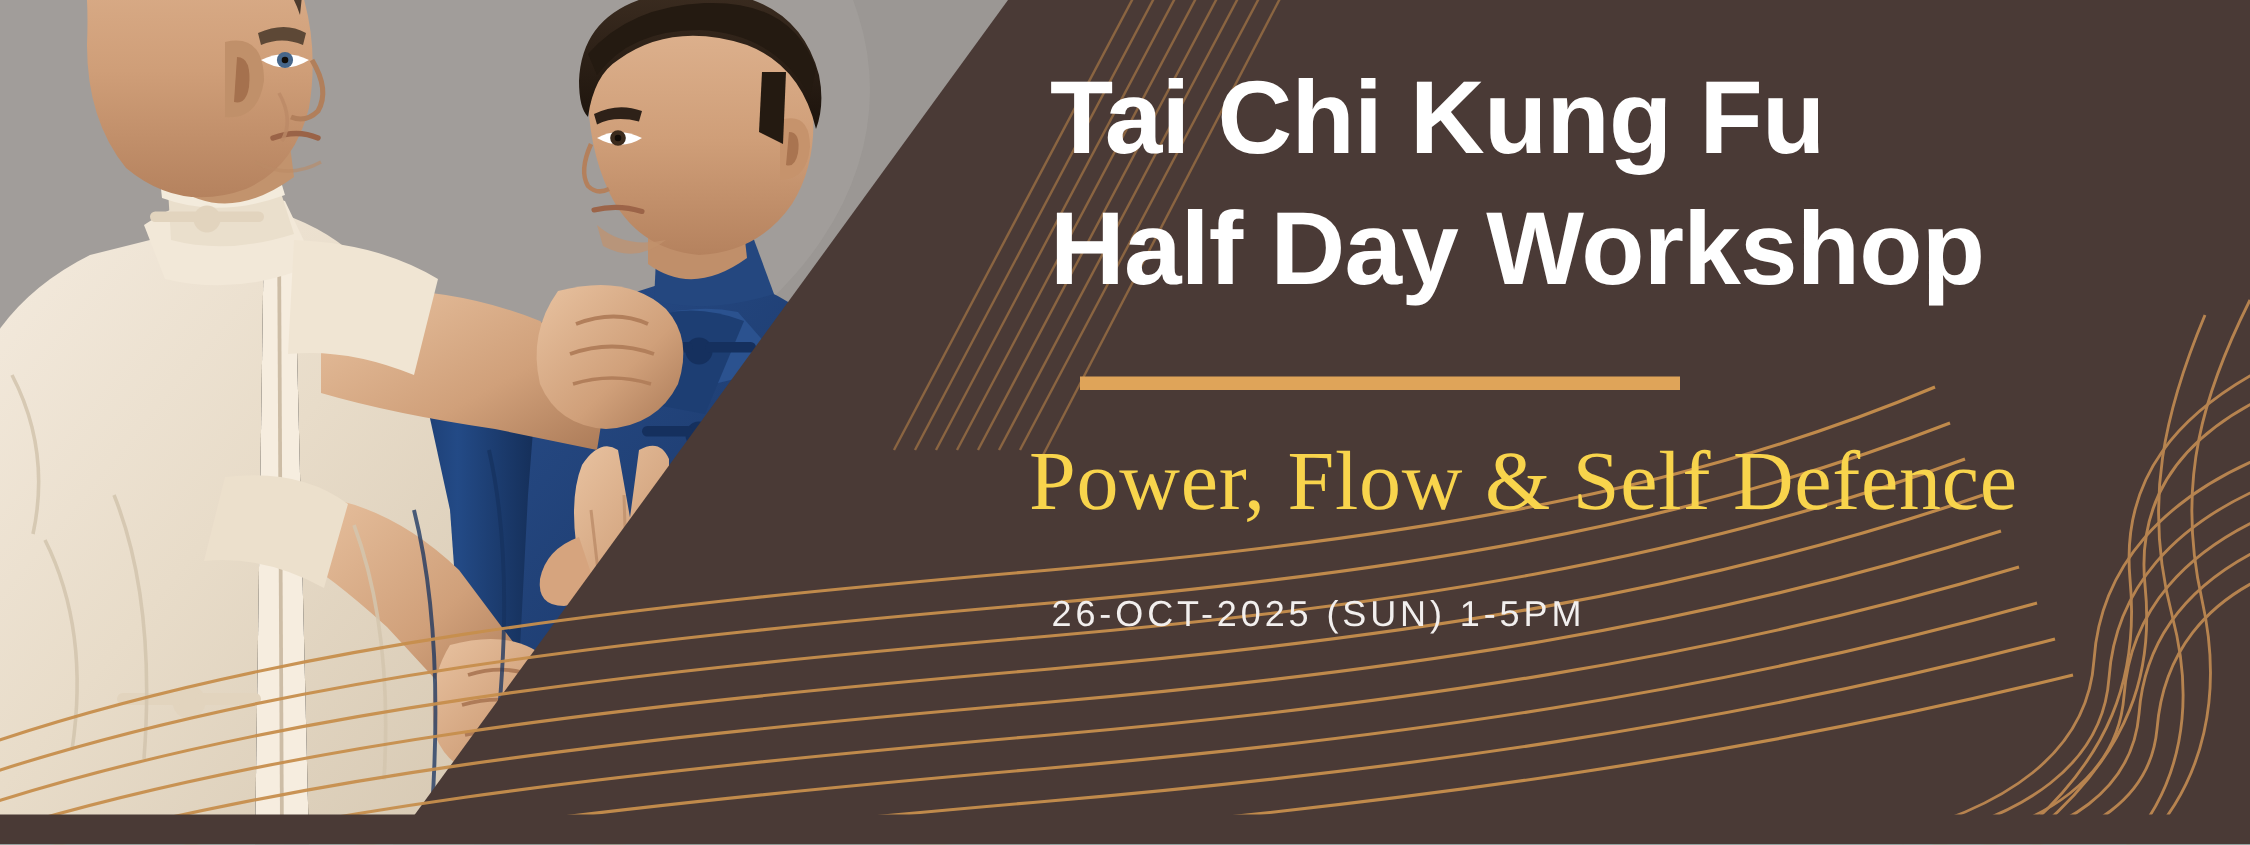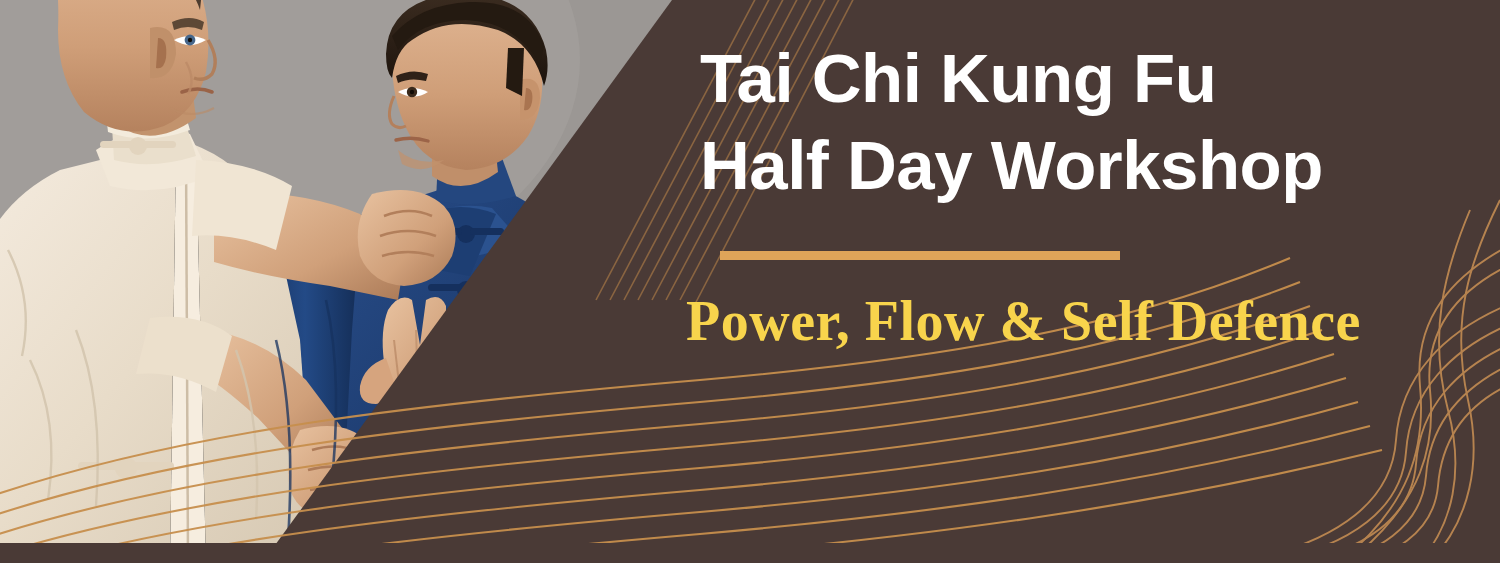--- a/index.html
+++ b/index.html
@@ -69,21 +69,21 @@
     position:absolute; left:20px; top:251px;
     width:400px; height:9px;
     background:#dfa459;
   }
   .subtitle {
     position:absolute; left:-14px; top:289px;
     width:790px;
     color:#f8d44c;
     font-family:"Liberation Serif", serif;
     font-size:56px;
-    font-weight:bold;
+    font-weight:normal;
     letter-spacing:0.5px;
     white-space:nowrap;
   }
   .meta-date {
     position:absolute; left:1px; top:396px;
     color:#f2efee;
     font-size:24px;
     font-weight:normal;
     letter-spacing:2.6px;
   }
@@ -315,16 +315,17 @@
   <div class="bottom-strip"></div>
 
   <div class="content">
     <div class="title">Tai Chi Kung Fu
 Half Day Workshop</div>
 
     <div class="divider"></div>
 
     <div class="subtitle">Power, Flow &amp; Self Defence</div>
 
+    <div class="meta-date">26-OCT-2025 (SUN) 1-5PM</div>
 
   </div>
 
 </div>
 
 </body></html>

